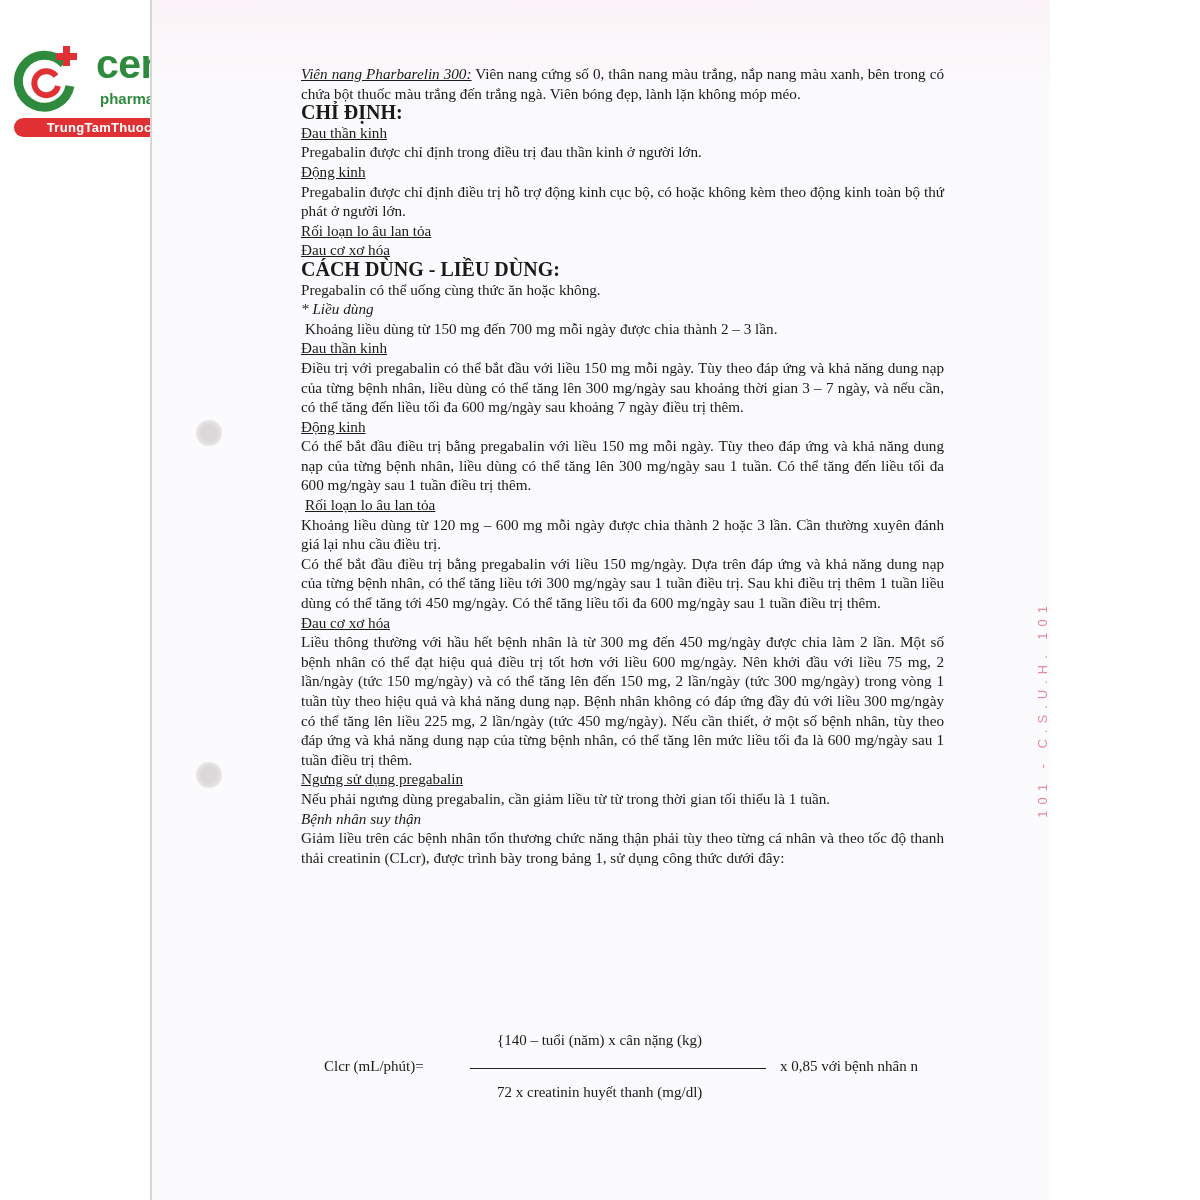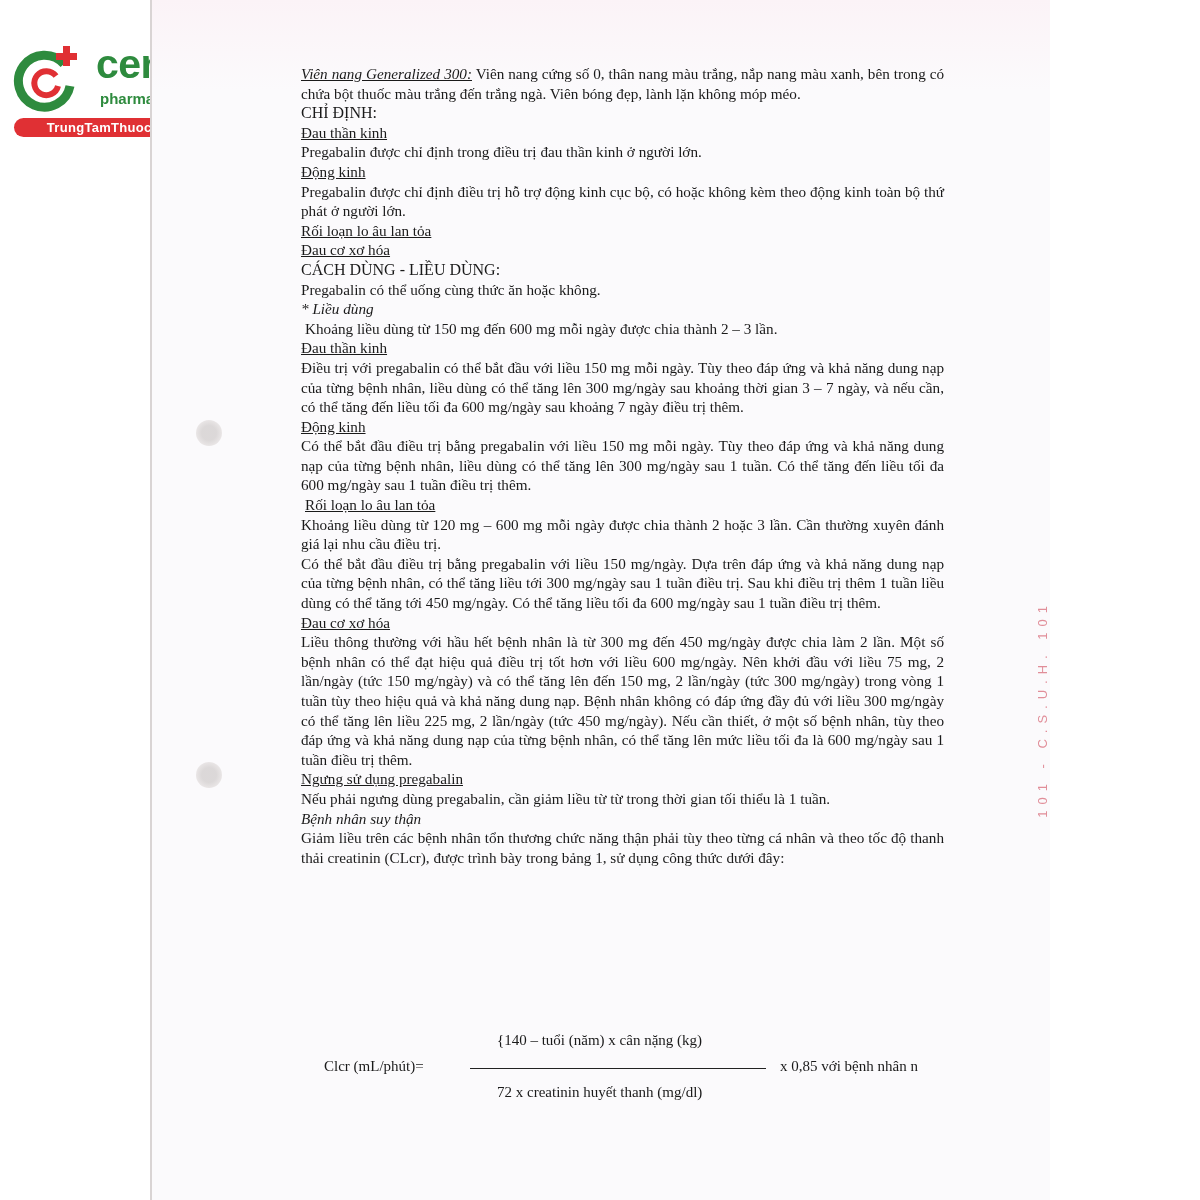--- a/index.html
+++ b/index.html
@@ -48,21 +48,21 @@
     text-align:center; line-height:19px; letter-spacing:.3px;
   }
   
   .content {
     position:absolute; left:301px; top:64px; width:643px;
     font-size:15.2px; line-height:19.6px;
   }
   .content p { margin:0; text-align:justify; }
   .u { text-decoration:underline; }
   .i { font-style:italic; }
-  .b { font-weight:normal; font-size:16px; }
+  .b { font-weight:bold; font-size:20px; }
   .indent2 { padding-left:4px; }
   .formula {
     position:absolute; left:324px; top:1032px; width:640px; height:80px;
     font-size:15px;
   }
   .f-lhs { position:absolute; left:0; top:26px;font-family:Liberation Serif, serif; }
   .f-num { position:absolute; left:173px; top:0; }
   .f-line { position:absolute; left:146px; top:36px; width:296px; height:1px; background:#222; }
   .f-den { position:absolute; left:173px; top:52px; }
   .f-rhs { position:absolute; left:456px; top:26px; }
@@ -83,34 +83,34 @@
 </div>
 
 <div class="paper">
   <div class="punch" style="top:420px"></div>
   <div class="punch" style="top:762px"></div>
 </div>
 
 <div class="stamp">101 - C.S.U.H. 101</div>
 
 <div class="content">
-  <p><span class="i u">Viên nang Generalized 300:</span><span> Viên nang cứng số 0, thân nang màu trắng, nắp nang màu xanh, bên trong có chứa bột thuốc màu trắng đến trắng ngà. Viên bóng đẹp, lành lặn không móp méo.</span></p>
+  <p><span class="i u">Viên nang Pharbarelin 300:</span><span> Viên nang cứng số 0, thân nang màu trắng, nắp nang màu xanh, bên trong có chứa bột thuốc màu trắng đến trắng ngà. Viên bóng đẹp, lành lặn không móp méo.</span></p>
 
   <p class="b">CHỈ ĐỊNH:</p>
   <p class="u">Đau thần kinh</p>
   <p>Pregabalin được chỉ định trong điều trị đau thần kinh ở người lớn.</p>
   <p class="u">Động kinh</p>
   <p>Pregabalin được chỉ định điều trị hỗ trợ động kinh cục bộ, có hoặc không kèm theo động kinh toàn bộ thứ phát ở người lớn.</p>
   <p class="u">Rối loạn lo âu lan tỏa</p>
   <p class="u">Đau cơ xơ hóa</p>
 
   <p class="b">CÁCH DÙNG - LIỀU DÙNG:</p>
   <p>Pregabalin có thể uống cùng thức ăn hoặc không.</p>
   <p class="i">* Liều dùng</p>
-  <p class="indent2">Khoảng liều dùng từ 150 mg đến 600 mg mỗi ngày được chia thành 2 – 3 lần.</p>
+  <p class="indent2">Khoảng liều dùng từ 150 mg đến 700 mg mỗi ngày được chia thành 2 – 3 lần.</p>
 
   <p class="u">Đau thần kinh</p>
   <p>Điều trị với pregabalin có thể bắt đầu với liều 150 mg mỗi ngày. Tùy theo đáp ứng và khả năng dung nạp của từng bệnh nhân, liều dùng có thể tăng lên 300 mg/ngày sau khoảng thời gian 3 – 7 ngày, và nếu cần, có thể tăng đến liều tối đa 600 mg/ngày sau khoảng 7 ngày điều trị thêm.</p>
   <p class="u">Động kinh</p>
   <p>Có thể bắt đầu điều trị bằng pregabalin với liều 150 mg mỗi ngày. Tùy theo đáp ứng và khả năng dung nạp của từng bệnh nhân, liều dùng có thể tăng lên 300 mg/ngày sau 1 tuần. Có thể tăng đến liều tối đa 600 mg/ngày sau 1 tuần điều trị thêm.</p>
   <p class="indent2"><span class="u">Rối loạn lo âu lan tỏa</span></p>
   <p>Khoảng liều dùng từ 120 mg – 600 mg mỗi ngày được chia thành 2 hoặc 3 lần. Cần thường xuyên đánh giá lại nhu cầu điều trị.</p>
   <p>Có thể bắt đầu điều trị bằng pregabalin với liều 150 mg/ngày. Dựa trên đáp ứng và khả năng dung nạp của từng bệnh nhân, có thể tăng liều tới 300 mg/ngày sau 1 tuần điều trị. Sau khi điều trị thêm 1 tuần liều dùng có thể tăng tới 450 mg/ngày. Có thể tăng liều tối đa 600 mg/ngày sau 1 tuần điều trị thêm.</p>
   <p class="u">Đau cơ xơ hóa</p>
   <p>Liều thông thường với hầu hết bệnh nhân là từ 300 mg đến 450 mg/ngày được chia làm 2 lần. Một số bệnh nhân có thể đạt hiệu quả điều trị tốt hơn với liều 600 mg/ngày. Nên khởi đầu với liều 75 mg, 2 lần/ngày (tức 150 mg/ngày) và có thể tăng lên đến 150 mg, 2 lần/ngày (tức 300 mg/ngày) trong vòng 1 tuần tùy theo hiệu quả và khả năng dung nạp. Bệnh nhân không có đáp ứng đầy đủ với liều 300 mg/ngày có thể tăng lên liều 225 mg, 2 lần/ngày (tức 450 mg/ngày). Nếu cần thiết, ở một số bệnh nhân, tùy theo đáp ứng và khả năng dung nạp của từng bệnh nhân, có thể tăng lên mức liều tối đa là 600 mg/ngày sau 1 tuần điều trị thêm.</p>

